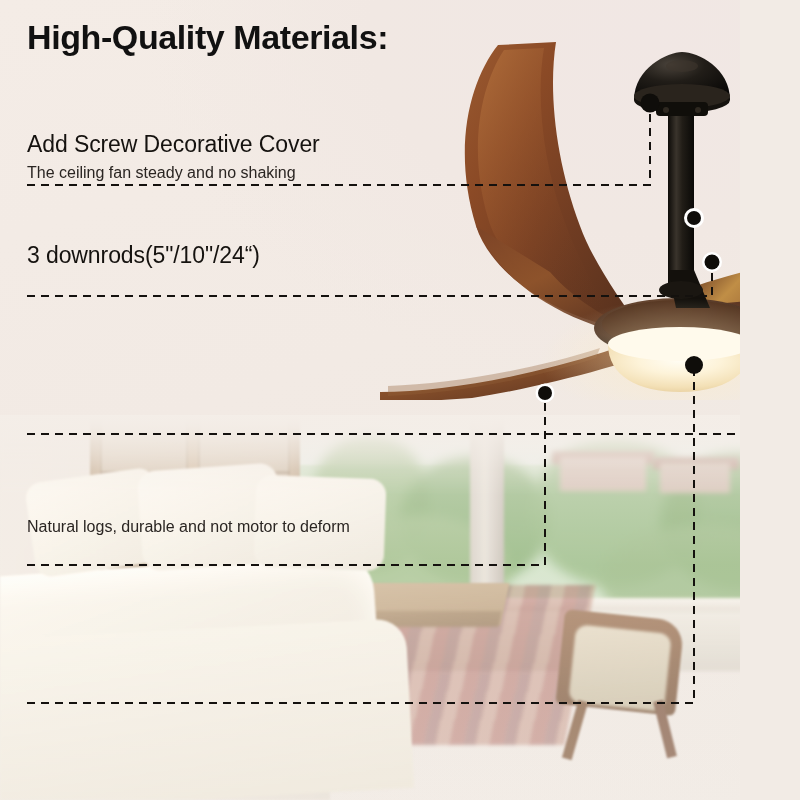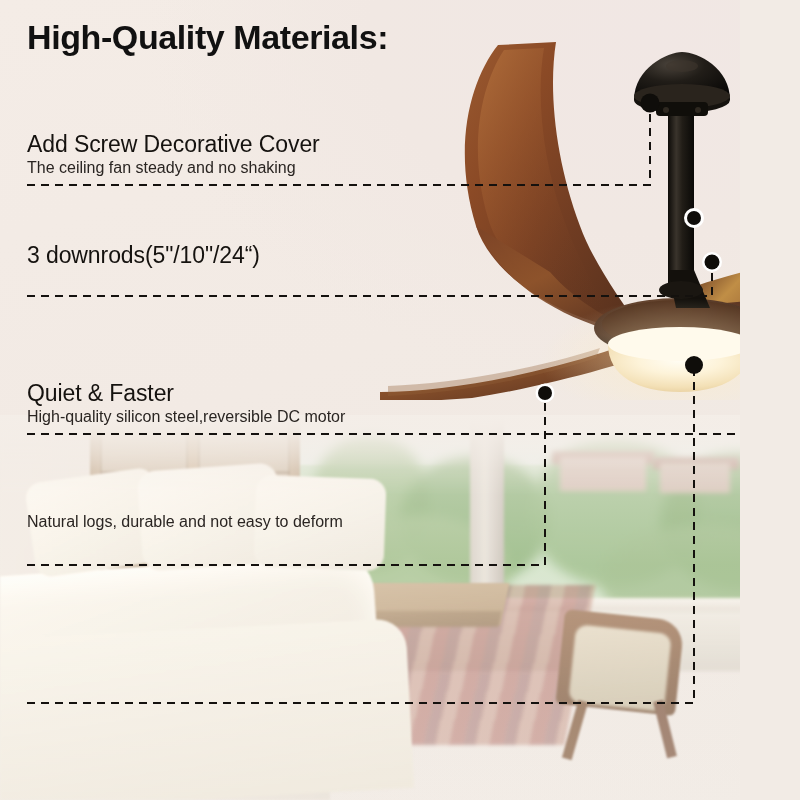--- a/index.html
+++ b/index.html
@@ -127,21 +127,21 @@
   #lines { position:absolute; left:0; top:0; width:800px; height:800px; pointer-events:none; }
 
   
   .feat { position:absolute; left:27px; }
   .feat h2 {
     font-size:23px; font-weight:normal; color:#15120f;
     letter-spacing:-.1px; line-height:1.12; white-space:nowrap;
   }
   .feat p {
     font-size:16px; font-weight:normal; color:#2a2522;
-    line-height:1.25; white-space:nowrap;
+    line-height:1.25; margin-top:5px; white-space:nowrap;
   }
   #title {
     position:absolute; left:27px; top:18px;
     font-size:34px; font-weight:bold; color:#111;
     letter-spacing:-.4px;
   }
 </style>
 </head>
 <body>
 
@@ -309,23 +309,19 @@
 
   <div class="feat" style="top:132px">
     <h2>Add Screw Decorative Cover</h2>
     <p>The ceiling fan steady and no shaking</p>
   </div>
 
   <div class="feat" style="top:243px">
     <h2>3 downrods(5"/10"/24“)</h2>
   </div>
 
-  <div class="feat" style="top:381px">
-    <h2>Quiet &amp; Faster</h2>
-    <p>High-quality silicon steel,reversible DC motor</p>
-  </div>
 
   <div class="feat" style="top:512px">
-    <p>Natural logs, durable and not easy to deform</p>
+    <p>Natural logs, durable and not motor to deform</p>
   </div>
 
 
 </div>
 
 </body></html>

